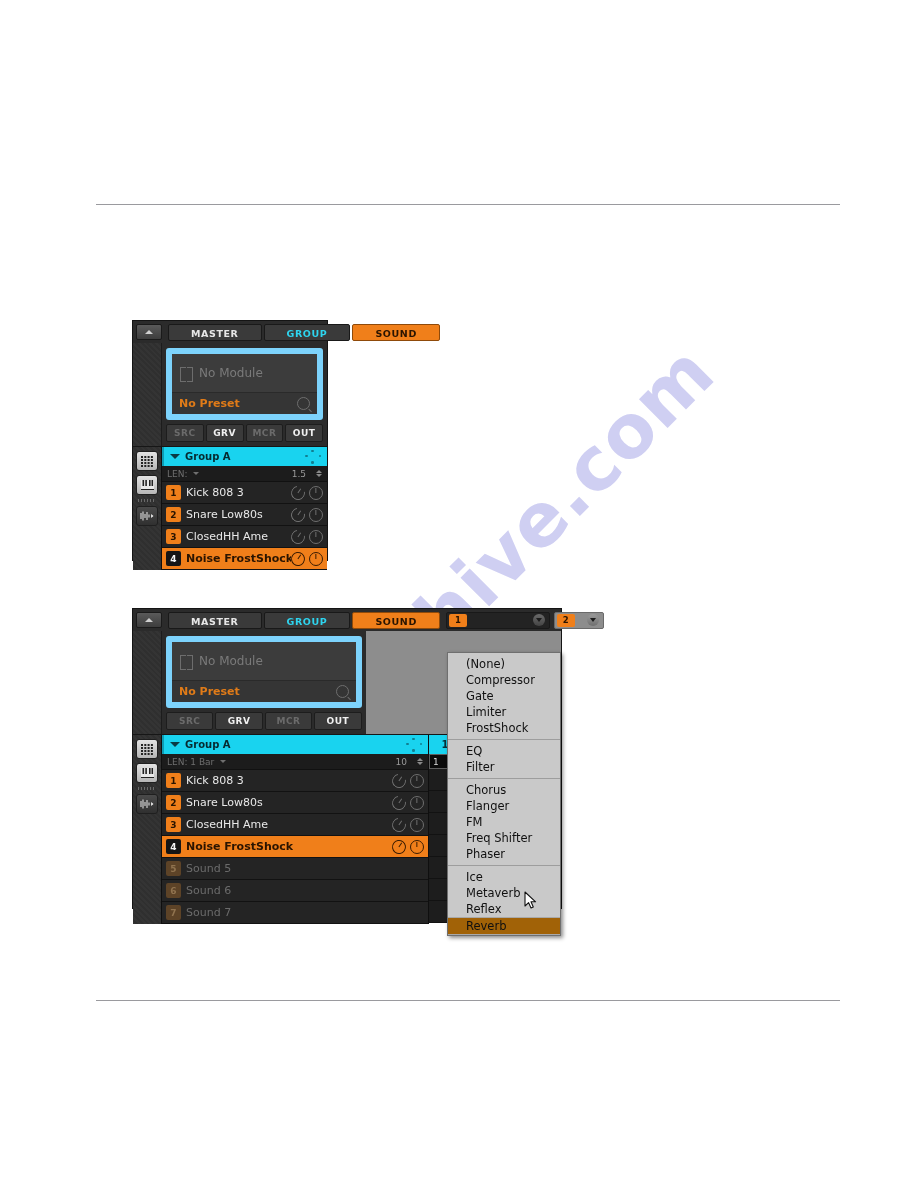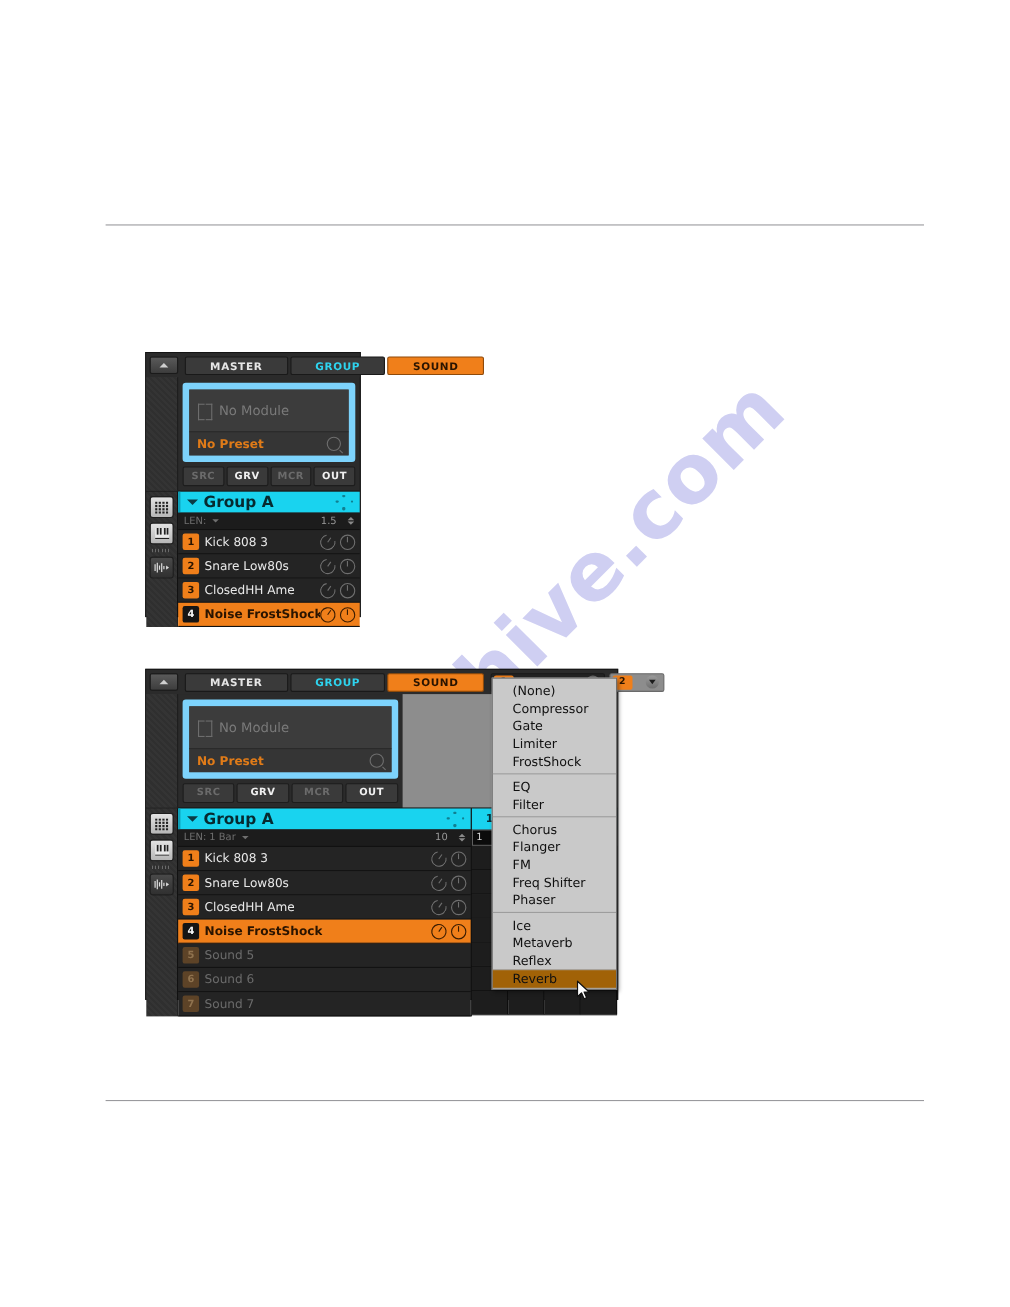--- a/index.html
+++ b/index.html
@@ -190,21 +190,21 @@
   .railbtn svg { display:block; }
   .rail-dots {
     width:18px; height:3px;
     background-image:repeating-linear-gradient(90deg,#6a6a6a 0 1px,transparent 1px 3px);
   }
   .listcol { flex:1; min-width:0; }
 
   .group-hd {
     height:19px; display:flex; align-items:center; gap:5px;
     background:#19d3ef; color:#062a30;
-    font-size:14px; font-weight:bold;
+    font-size:10px; font-weight:bold;
     padding:0 6px;
     border-left:2px solid #0d9cb4;
   }
   .group-hd .tri {
     border-left:5px solid transparent; border-right:5px solid transparent;
     border-top:5px solid #0a3b45;
   }
   .group-dots {
     margin-left:auto; width:16px; height:14px; position:relative; opacity:.55;
   }
@@ -681,21 +681,21 @@
             <span class="grid-cell"></span>
             <span class="grid-cell"></span>
             <span class="grid-cell"></span>
             <span class="grid-cell"></span>
           </div>
       </div>
     </div>
   </div>
 </div>
 
-<div class="menu" id="effects-menu" style="left:447px; top:616px; width:114px;">
+<div class="menu" id="effects-menu" style="left:447px; top:652px; width:114px;">
 
   <div class="menu-item">(None)</div>
   <div class="menu-item">Compressor</div>
   <div class="menu-item">Gate</div>
   <div class="menu-item">Limiter</div>
   <div class="menu-item">FrostShock</div>
 
   <div class="menu-sep"></div>
 
   <div class="menu-item">EQ</div>

